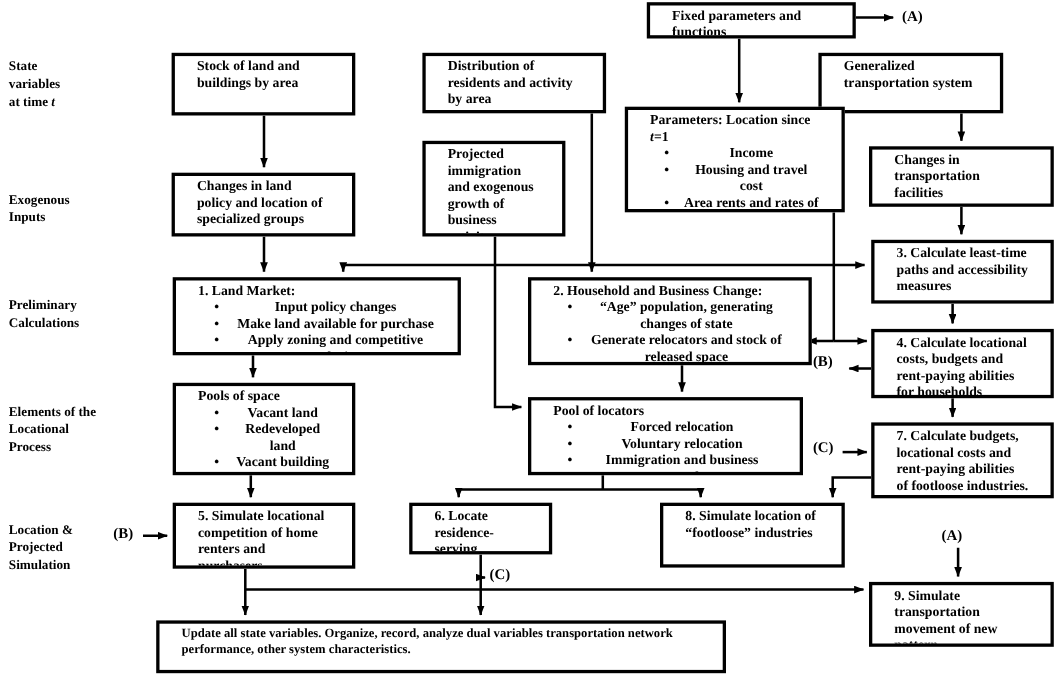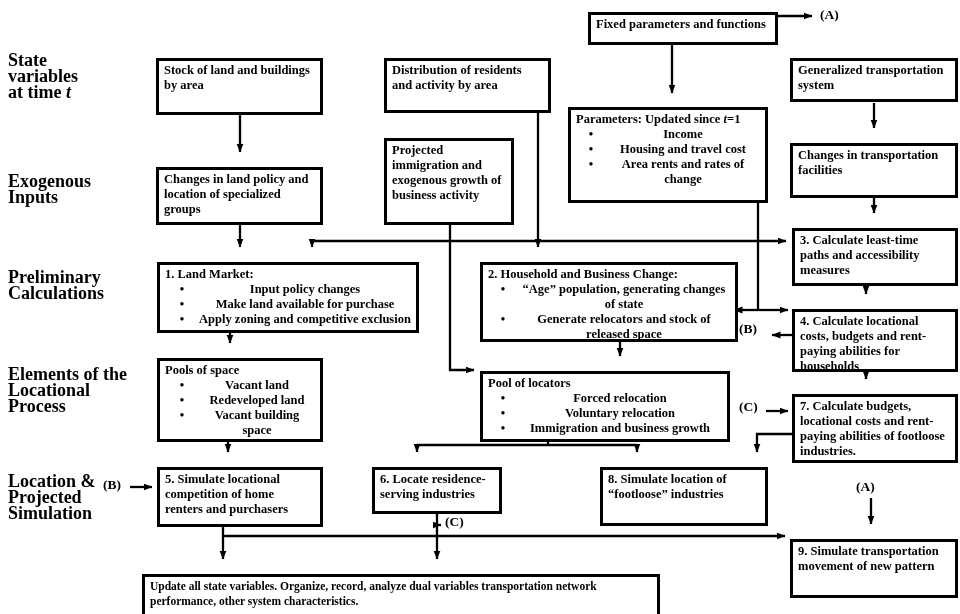--- a/index.html
+++ b/index.html
@@ -4,27 +4,27 @@
 <style>
   html,body{margin:0;padding:0;background:#fff;}
   .stage{
     position:relative;width:960px;height:614px;background:#ffffff;
     font-family:"Liberation Serif",serif;font-weight:bold;color:#000;
     overflow:hidden;
   }
   svg.wires{position:absolute;left:0;top:0;width:960px;height:614px;}
   .box{
     position:absolute;border:3px solid #000;background:#fff;
-    padding:2px 5px;box-sizing:border-box;overflow:hidden;margin-top:10px;
+    padding:2px 20px;box-sizing:border-box;overflow:hidden;
   }
   .box p.t{margin:0;font-size:12.5px;line-height:15px;}
   .bl{display:flex;margin:0;font-size:12.5px;line-height:15px;}
   .bl .d{flex:0 0 34px;text-align:center;}
   .bl .bt{flex:1 1 auto;text-align:center;}
-  .rowlab{position:absolute;font-size:18px;line-height:16px;}
+  .rowlab{position:absolute;font-size:12px;line-height:16px;}
   .rowlab div{white-space:nowrap;}
   .clabel{position:absolute;font-size:13.5px;line-height:16px;white-space:nowrap;}
   .update-box p.t{font-size:11.5px;line-height:15px;}
   .narrow .bl .d{flex:0 0 30px;}
 </style>
 </head>
 <body>
 
 <div class="stage">
 
@@ -105,26 +105,26 @@
   </div>
 
   <div class="box" style="left:156px;top:48px;width:167px;height:57px">
     <p class="t">Stock of land and buildings by area</p>
   </div>
 
   <div class="box" style="left:384px;top:48px;width:167px;height:55px">
     <p class="t">Distribution of residents and activity by area</p>
   </div>
 
-  <div class="box" style="left:790px;top:48px;width:168px;height:44px">
+  <div class="box" style="left:744px;top:48px;width:168px;height:55px">
     <p class="t">Generalized transportation system</p>
   </div>
 
   <div class="box narrow" style="left:568px;top:97px;width:200px;height:96px">
-    <p class="t"><span>Parameters: Updated since </span><i>t</i><span>=1</span></p>
+    <p class="t"><span>Parameters: Location since </span><i>t</i><span>=1</span></p>
     <div class="bl">
         <span class="d">•</span>
         <span class="bt">Income</span>
       </div>
     <div class="bl">
         <span class="d">•</span>
         <span class="bt">Housing and travel cost</span>
       </div>
     <div class="bl">
         <span class="d">•</span>

